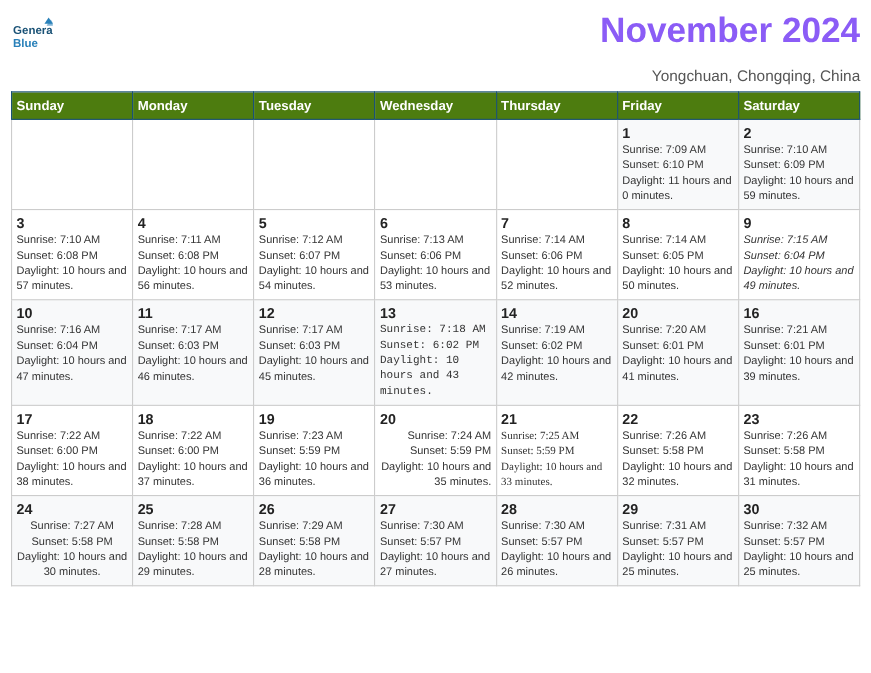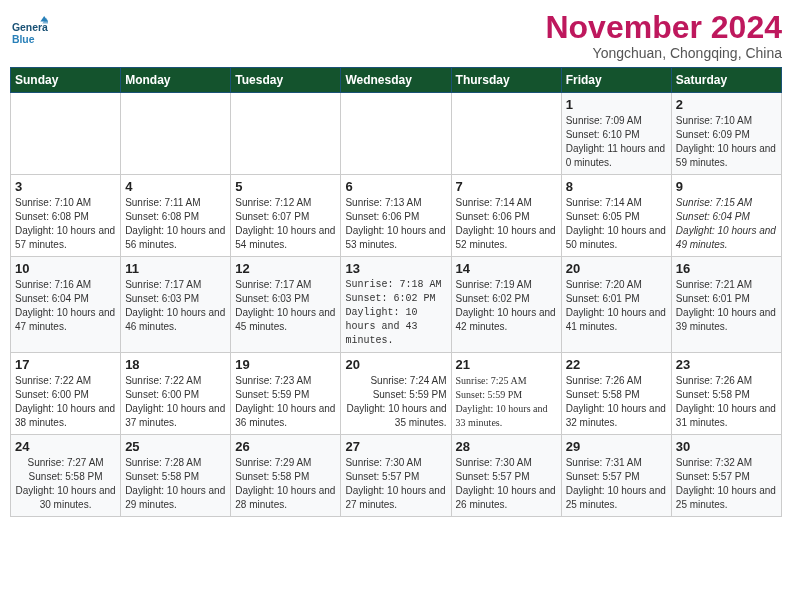--- a/index.html
+++ b/index.html
@@ -26,33 +26,34 @@
     }
     .logo-icon {
       width: 38px;
       height: 38px;
       margin-right: 4px;
     }
     .title-block { text-align: right; }
     .month-title {
       font-size: 32px;
       font-weight: bold;
-      color: #be185d;
+      color: #8b5cf6;
       line-height: 1.1;
     }
     .subtitle {
       font-size: 14px;
       color: #555;
+      margin-top: 16px;
     }
     table {
       width: 100%;
       border-collapse: collapse;
     }
     thead tr th {
-      background: #14532d;
+      background: #4d7c0f;
       color: #fff;
       font-size: 12px;
       font-weight: bold;
       padding: 5px 4px;
       border: 1px solid #1a5276;
       text-align: left;
     }
     tbody tr td {
       border: 1px solid #ccc;
       vertical-align: top;

